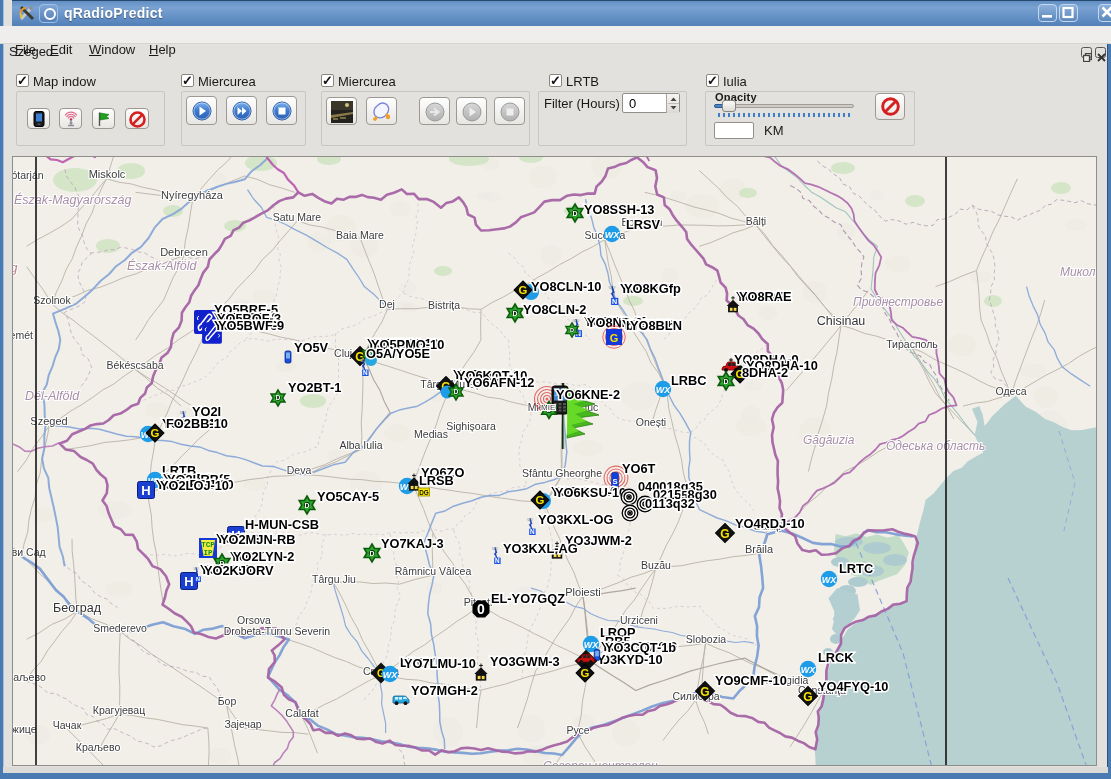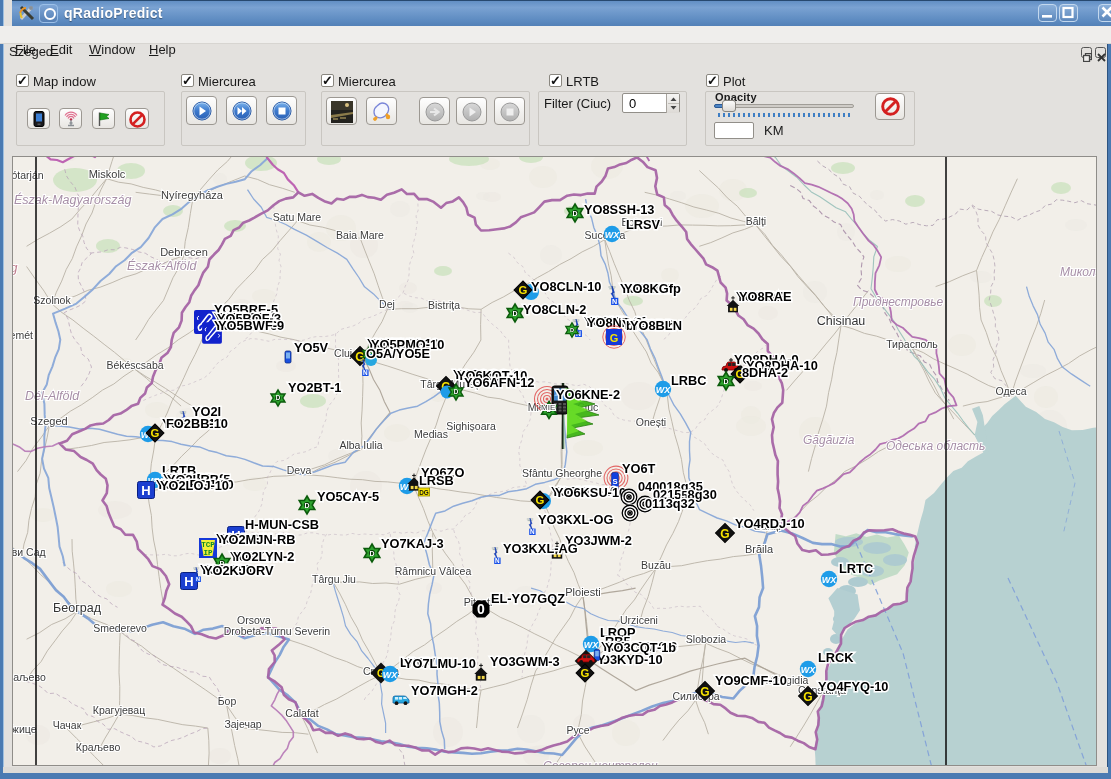--- a/index.html
+++ b/index.html
@@ -858,21 +858,21 @@
     <div class="grp" style="left:705px;width:210px"></div>
     <div class="cb" style="left:16px">✓</div>
     <div class="cblab" style="left:33px">Map indow</div>
     <div class="cb" style="left:181px">✓</div>
     <div class="cblab" style="left:198px">Miercurea</div>
     <div class="cb" style="left:321px">✓</div>
     <div class="cblab" style="left:338px">Miercurea</div>
     <div class="cb" style="left:549px">✓</div>
     <div class="cblab" style="left:566px">LRTB</div>
     <div class="cb" style="left:706px">✓</div>
-    <div class="cblab" style="left:723px">Plot</div>
+    <div class="cblab" style="left:723px">Iulia</div>
     <div class="btn" style="left:27px;top:108px;width:23px;height:21px"><svg width="14" height="16" viewBox="0 0 14 16" style="margin:2px 4px">
         <rect x="2" y="0.5" width="10" height="15" rx="2" fill="#1a1a1e" stroke="#000"></rect>
         <rect x="4" y="2.5" width="6" height="8" fill="#3b7fd4"></rect>
         <rect x="5.5" y="12.5" width="3" height="1.6" fill="#555"></rect>
       </svg></div>
     <div class="btn" style="left:59px;top:108px;width:23px;height:21px"><svg width="16" height="16" viewBox="0 0 16 16" style="margin:2px 3px">
         <g fill="none" stroke="#e07090" stroke-width="1.1">
           <path d="M3.5 6 A5 5 0 0 1 12.5 6"></path>
           <path d="M2 4.5 A7 7 0 0 1 14 4.5"></path>
           <path d="M5 7.5 A3.2 3.2 0 0 1 11 7.5"></path>
@@ -921,21 +921,21 @@
         <path d="M5 10 h7 M9 6.5 L13.5 10 L9 13.5" stroke="#e8e8e8" stroke-width="2.2" fill="none"></path>
       </svg></div>
     <div class="btn" style="left:456px;top:97px;width:31px;height:28px"><svg width="20" height="20" viewBox="0 0 20 20" style="margin:4px 5px">
         <circle cx="10" cy="10" r="9" fill="url(#gg1)" stroke="#9a9a9a" stroke-width="1"></circle>
         <path d="M7.5 5.5 L14 10 L7.5 14.5 Z" fill="#eee"></path>
       </svg></div>
     <div class="btn" style="left:494px;top:97px;width:31px;height:28px"><svg width="20" height="20" viewBox="0 0 20 20" style="margin:4px 5px">
         <circle cx="10" cy="10" r="9" fill="url(#gg1)" stroke="#9a9a9a" stroke-width="1"></circle>
         <rect x="6.5" y="6.5" width="7" height="7" fill="#eee"></rect>
       </svg></div>
-    <div class="lab" style="left:544px;top:96px">Filter (Ciuc)</div>
+    <div class="lab" style="left:544px;top:96px">Filter (Hours)</div>
     <div class="inp" style="left:622px;top:93px;width:58px;height:20px">
       <span style="position:absolute;left:6px;top:2px;font-size:13px">0</span>
       <span style="position:absolute;right:0;top:0;width:13px;height:19px;background:linear-gradient(#f6f5f3,#dddad6);border-left:1px solid #a8a49e"><svg width="13" height="19" viewBox="0 0 13 19">
           <path d="M3.5 7 L6.5 3.5 L9.5 7 Z" fill="#444"></path>
           <path d="M3.5 12 L6.5 15.5 L9.5 12 Z" fill="#444"></path>
           <path d="M1 9.5 h11" stroke="#b5b2ac" stroke-width="0.8"></path>
         </svg></span>
     </div>
     <div class="lab" style="left:715px;top:91px;font-size:11px;font-weight:bold;letter-spacing:.2px">Opacity</div>
     <div style="position:absolute;left:714px;top:104px;width:140px;height:4px;background:#cfccc7;border:1px solid #a09d97;border-radius:2px"></div>

